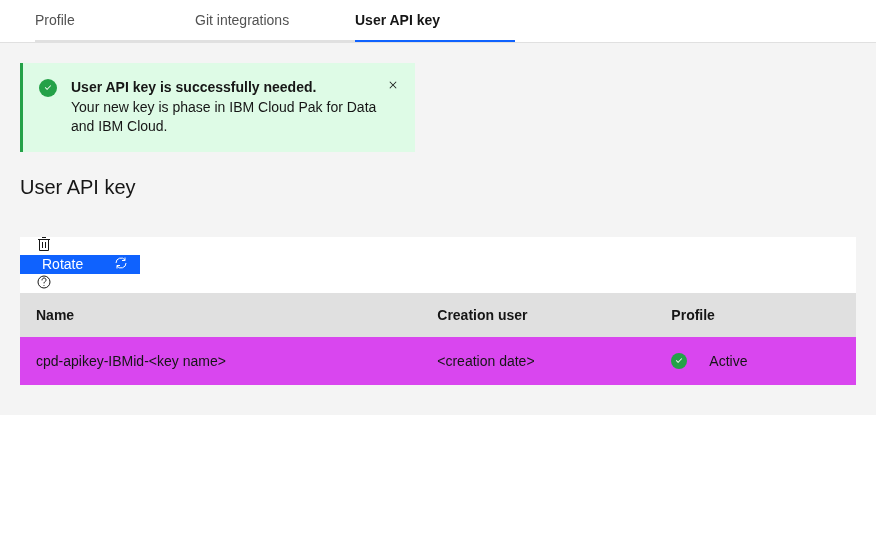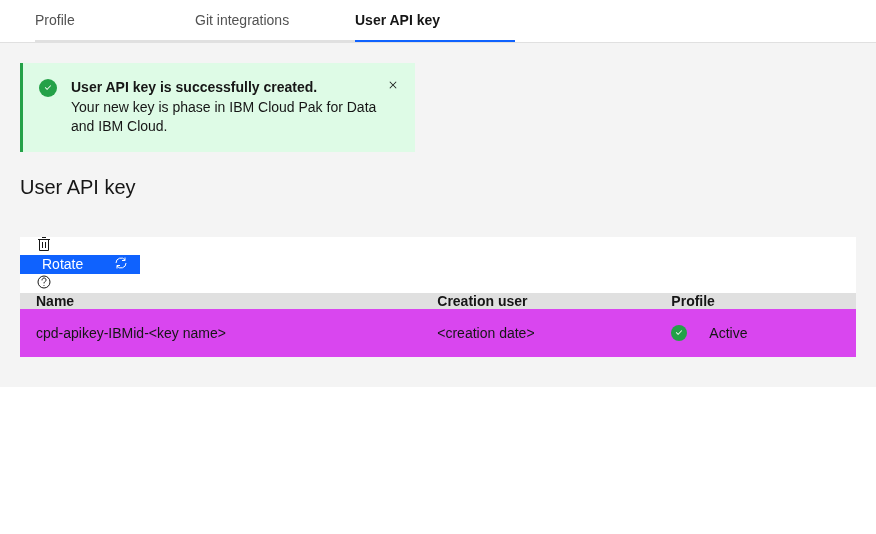--- a/index.html
+++ b/index.html
@@ -121,21 +121,21 @@
       width: 120px;
     }
     .rotate-btn svg { width: 16px; height: 16px; }
     table {
       width: 100%;
       border-collapse: collapse;
     }
     thead th {
       background: #e0e0e0;
       text-align: left;
-      padding: 0 16px;
+      padding: 14px 16px;
       font-weight: 600;
       font-size: 14px;
     }
     tbody td {
       padding: 16px 16px;
       background: #d946ef;
       font-size: 14px;
     }
     .status-cell {
       display: flex;
@@ -168,21 +168,21 @@
 
 <div class="content-wrap">
 
   <div class="notification">
     <div class="notif-icon">
       <svg viewBox="0 0 16 16" fill="none">
           <path d="M6.5 11L3 7.5l1-1L6.5 9 12 3.5l1 1z" fill="currentColor"></path>
         </svg>
     </div>
     <div class="notif-body">
-      <span class="notif-title">User API key is successfully created.</span>
+      <span class="notif-title">User API key is successfully needed.</span>
       <br>
       <span>Your new key is phase in IBM Cloud Pak for Data and IBM Cloud.</span>
     </div>
     <div class="notif-close">
       <svg viewBox="0 0 16 16">
           <path d="M12 4.7L11.3 4 8 7.3 4.7 4 4 4.7 7.3 8 4 11.3 4.7 12 8 8.7 11.3 12 12 11.3 8.7 8z" fill="currentColor"></path>
         </svg>
     </div>
   </div>
 

